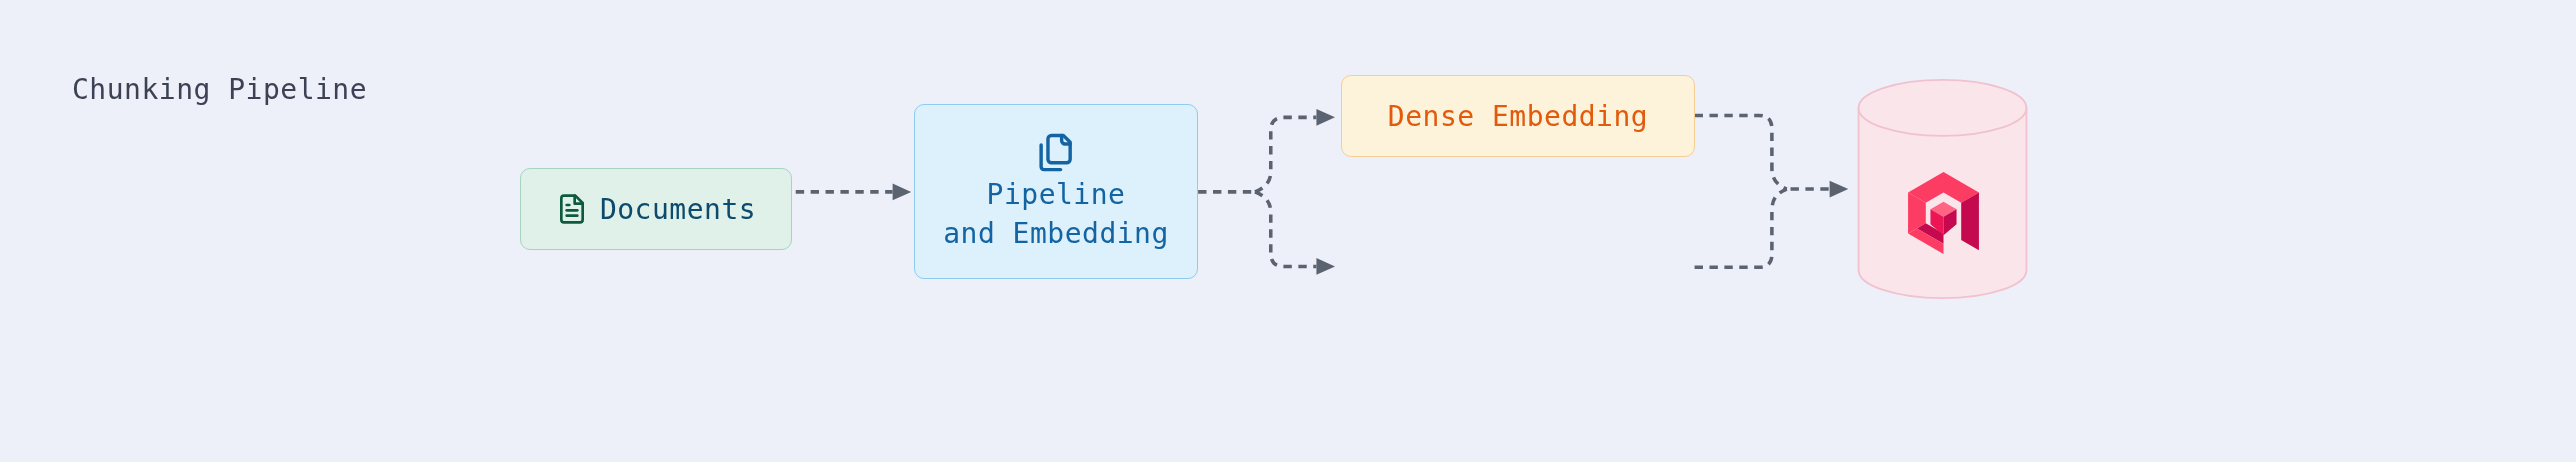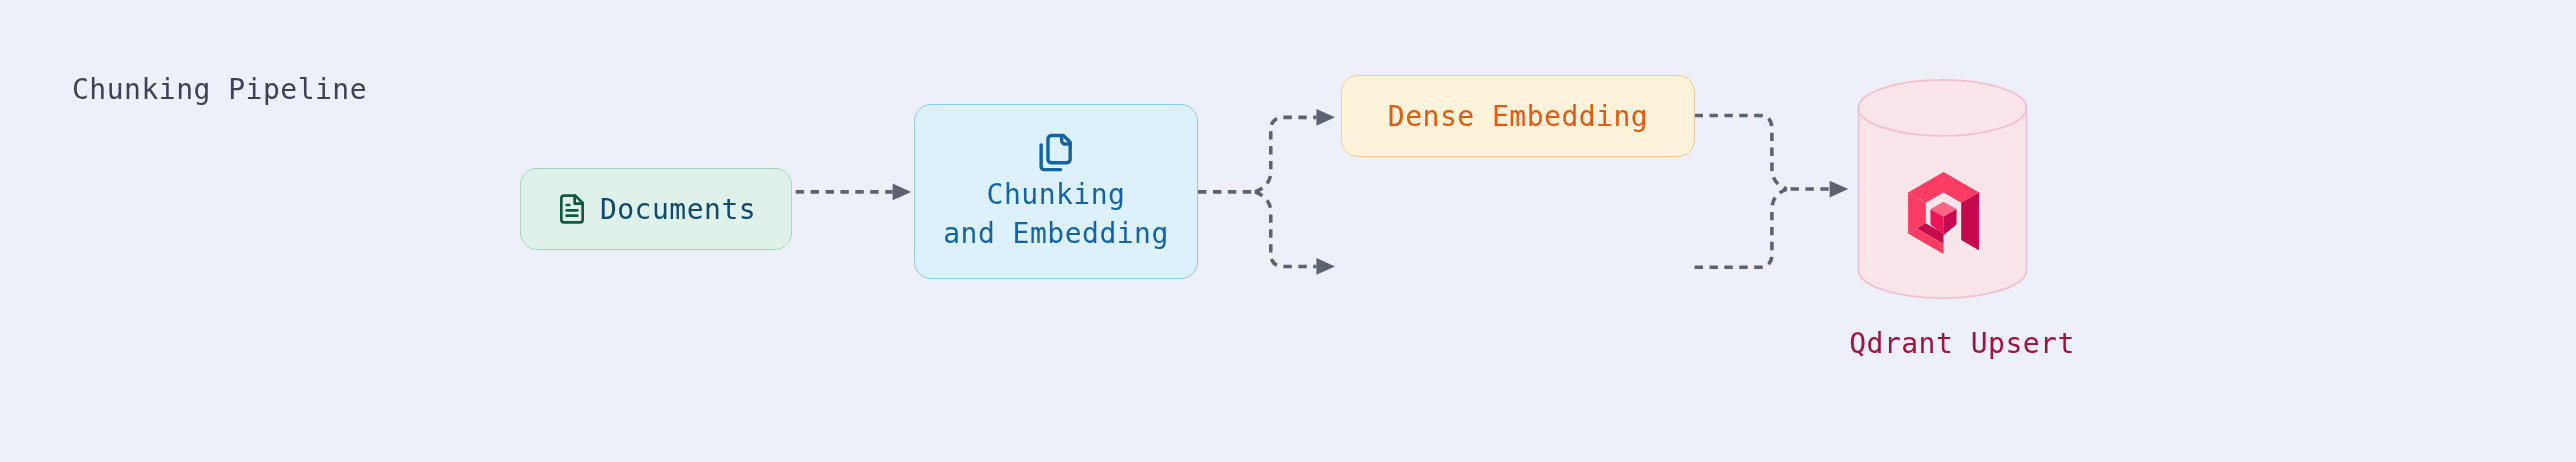--- a/index.html
+++ b/index.html
@@ -6,21 +6,21 @@
   .canvas{
     position:relative;width:2576px;height:462px;background:#EDF0F9;overflow:hidden;
     font-family:"DejaVu Sans Mono","Liberation Mono",monospace;
     font-weight:500;letter-spacing:0.5px;
   }
   .title{position:absolute;left:72px;top:73px;font-size:28px;color:#3C4254;white-space:nowrap;}
   .edges{position:absolute;left:0;top:0;pointer-events:none;}
   .edge{fill:none;stroke:#5B6270;stroke-width:3.8;stroke-dasharray:9 7;}
   .arrowhead{fill:#5B6270;stroke:none;}
   .node{
-    position:absolute;box-sizing:border-box;border-radius:17px;border:1.9px solid;
+    position:absolute;box-sizing:border-box;border-radius:10px;border:1.9px solid;
     display:flex;align-items:center;justify-content:center;
     font-size:28px;white-space:nowrap;
   }
   .node-documents{left:520px;top:168px;width:272px;height:82px;
     background:#E0F1E9;border-color:#A3D5C1;color:#0c4a6e;gap:12px;}
   .node-cleansing{left:914px;top:104px;width:284px;height:175px;
     background:#DCF1FB;border-color:#8FCBEC;color:#1464A3;
     flex-direction:column;justify-content:center;padding-top:1.9px;}
   .node-cleansing .nline{line-height:39px;height:39px;}
   .node-cleansing .icon{margin-bottom:2.8px;}
@@ -67,21 +67,21 @@
     </svg>
     <span>Documents</span>
   </div>
 
   <div class="node node-cleansing">
     <svg class="icon" width="41" height="41" viewBox="0 0 24 24" fill="none" stroke="#1464A3" stroke-width="2" stroke-linecap="round" stroke-linejoin="round">
       <path d="M20 7h-3a2 2 0 0 1-2-2V2"></path>
       <path d="M9 18a2 2 0 0 1-2-2V4a2 2 0 0 1 2-2h7l4 4v10a2 2 0 0 1-2 2Z"></path>
       <path d="M3 7.6v12.8A1.6 1.6 0 0 0 4.6 22h9.8"></path>
     </svg>
-    <div class="nline">Chunking</div>
+    <div class="nline">Pipeline</div>
     <div class="nline">and Embedding</div>
   </div>
 
   <div class="node node-embed node-dense">
     <span>Dense Embedding</span>
   </div>
 
 
   <svg class="cylinder" width="171" height="221" viewBox="0 0 183 237">
     <path d="M1.5 31 V205 A90 30 0 0 0 181.5 205 V31" fill="#FAE6EA" stroke="#F1C2CE" stroke-width="2"></path>
@@ -92,16 +92,15 @@
     <polygon fill="#FC3C62" points="12,28 50,6 88,28 69,39 50,28 31,39"></polygon>
     <polygon fill="#FC3C62" points="12,28 31,39 31,61 12,72"></polygon>
     <polygon fill="#C4094F" points="31,61 50,72 50,83 21.5,66.5"></polygon>
     <polygon fill="#FC3C62" points="12,72 21.5,66.5 50,83 50,94"></polygon>
     <polygon fill="#C4094F" points="69,39 88,28 88,90 69,79"></polygon>
     <polygon fill="#FF6583" points="50,38 64,46 50,54 36,46"></polygon>
     <polygon fill="#EE1557" points="36,46 50,54 50,74 36,62"></polygon>
     <polygon fill="#C4094F" points="64,46 50,54 50,74 64,62"></polygon>
   </svg>
 
-  <div class="qlabel">Qdrant Upsert</div>
 
 </div>
 
 
 </body></html>

